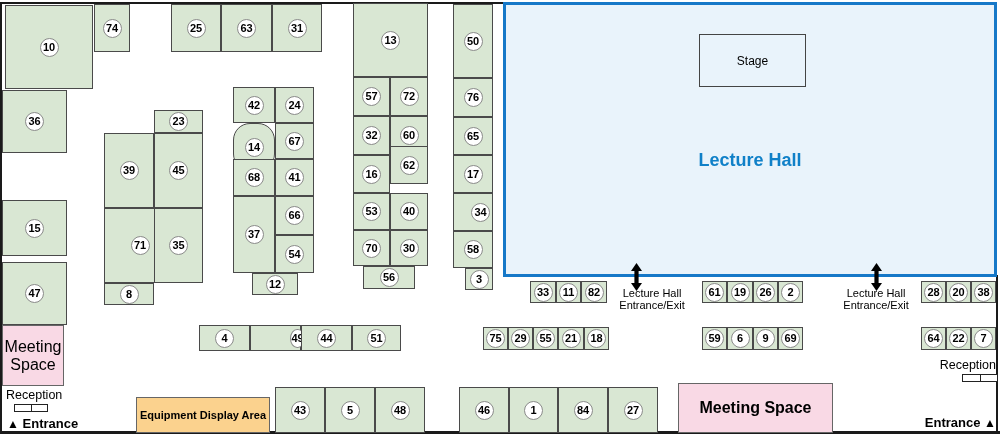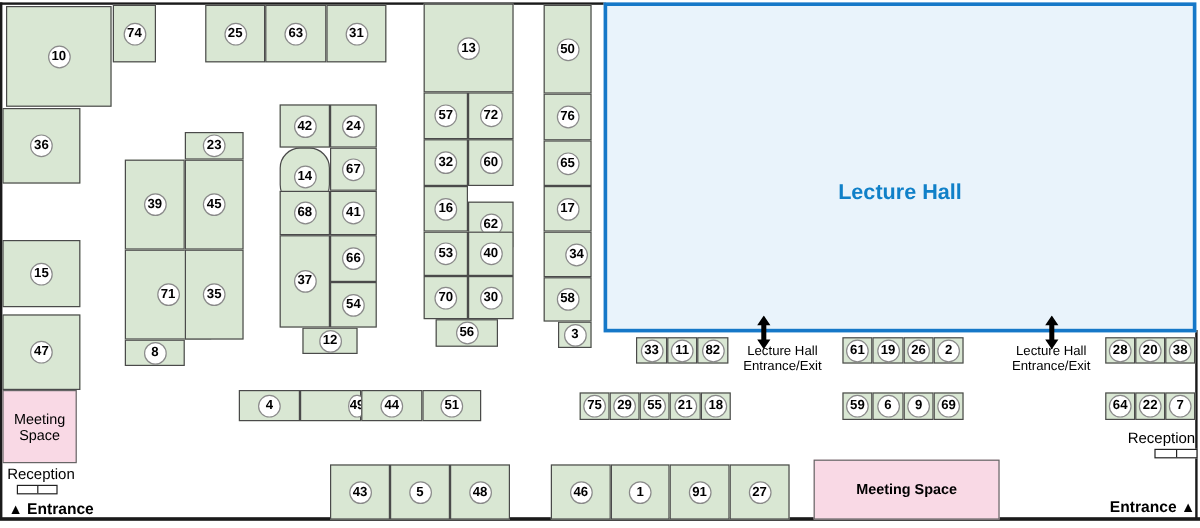--- a/index.html
+++ b/index.html
@@ -31,21 +31,21 @@
   }
   #stage{
     position:absolute;left:699px;top:34px;width:107px;height:53px;box-sizing:border-box;
     border:1px solid #444;display:flex;align-items:center;justify-content:center;
     font-size:12px;
   }
   
   .area{
     position:absolute;box-sizing:border-box;border:1px solid #666;
     display:flex;align-items:center;justify-content:center;text-align:center;
-    font-size:12px;
+    font-size:16px;
   }
   #meeting-left{left:2px;top:325px;width:62px;height:61px;background:var(--pink);padding:0 6px;}
   #meeting-right{left:678px;top:383px;width:155px;height:50px;background:var(--pink);font-weight:bold;}
   #equipment{left:136px;top:397px;width:134px;height:36px;background:var(--orange);font-size:11px;font-weight:bold;}
   
   .exit-arrow{position:absolute;width:13px;height:28px;top:263px;z-index:5;}
   #exit-arrow-1{left:630px;}
   #exit-arrow-2{left:870px;}
   .exit-text{
     position:absolute;top:287px;transform:translateX(-50%);
@@ -74,20 +74,23 @@
 <body>
 
 <div id="map">
 
   <div class="wall" style="left:0;top:2px;width:505px;height:2px;"></div>
   <div class="wall" style="left:0;top:2px;width:2px;height:431px;"></div>
   <div class="wall" style="left:0;top:431px;width:1000px;height:3px;"></div>
   <div class="wall" style="left:996px;top:275px;width:2px;height:158px;"></div>
 
   <div id="hall"></div>
+  <div id="stage">
+    <span>Stage</span>
+  </div>
   <div id="hall-title">Lecture Hall</div>
 
   <svg class="exit-arrow" id="exit-arrow-1" viewBox="0 0 13 28" xmlns="http://www.w3.org/2000/svg">
     <path d="M6.5 0 L12 8 L8.6 8 L8.6 20 L12 20 L6.5 28 L1 20 L4.4 20 L4.4 8 L1 8 Z" fill="#000"></path>
   </svg>
   <svg class="exit-arrow" id="exit-arrow-2" viewBox="0 0 13 28" xmlns="http://www.w3.org/2000/svg">
     <path d="M6.5 0 L12 8 L8.6 8 L8.6 20 L12 20 L6.5 28 L1 20 L4.4 20 L4.4 8 L1 8 Z" fill="#000"></path>
   </svg>
   <div class="exit-text" id="exit-text-1">
     <div>Lecture Hall</div>
@@ -97,20 +100,23 @@
     <div>Lecture Hall</div>
     <div>Entrance/Exit</div>
   </div>
 
   <div class="area" id="meeting-left">
     <span>Meeting Space</span>
   </div>
   <div class="area" id="meeting-right">
     <span>Meeting Space</span>
   </div>
+  <div class="area" id="equipment">
+    <span>Equipment Display Area</span>
+  </div>
 
   <div class="small-label" id="reception-left-label">Reception</div>
   <div class="reception-table" id="reception-left-table">
       <div class="divider"></div>
     </div>
   <div class="small-label" id="reception-right-label">Reception</div>
   <div class="reception-table" id="reception-right-table">
       <div class="divider"></div>
     </div>
 
@@ -183,21 +189,21 @@
       </div>
       <div class="booth" style="left: 233px; top: 159px; width: 42px; height: 37px;">
         <span class="num">68</span>
       </div>
       <div class="booth" style="left: 275px; top: 159px; width: 39px; height: 37px;">
         <span class="num">41</span>
       </div>
       <div class="booth" style="left: 353px; top: 155px; width: 37px; height: 38px;">
         <span class="num">16</span>
       </div>
-      <div class="booth" style="left: 390px; top: 168px; width: 38px; height: 38px;">
+      <div class="booth" style="left: 390px; top: 146px; width: 38px; height: 38px;">
         <span class="num">62</span>
       </div>
       <div class="booth" style="left: 453px; top: 155px; width: 40px; height: 38px;">
         <span class="num">17</span>
       </div>
       <div class="booth" style="left: 2px; top: 200px; width: 65px; height: 56px;">
         <span class="num">15</span>
       </div>
       <div class="booth" style="left: 104px; top: 208px; width: 72px; height: 75px;">
         <span class="num">71</span>
@@ -334,20 +340,20 @@
       <div class="booth" style="left: 375px; top: 387px; width: 50px; height: 46px;">
         <span class="num">48</span>
       </div>
       <div class="booth" style="left: 459px; top: 387px; width: 50px; height: 46px;">
         <span class="num">46</span>
       </div>
       <div class="booth" style="left: 509px; top: 387px; width: 49px; height: 46px;">
         <span class="num">1</span>
       </div>
       <div class="booth" style="left: 558px; top: 387px; width: 50px; height: 46px;">
-        <span class="num">91</span>
+        <span class="num">84</span>
       </div>
       <div class="booth" style="left: 608px; top: 387px; width: 50px; height: 46px;">
         <span class="num">27</span>
       </div>
     </div>
 
 </div>
 
 </body></html>

